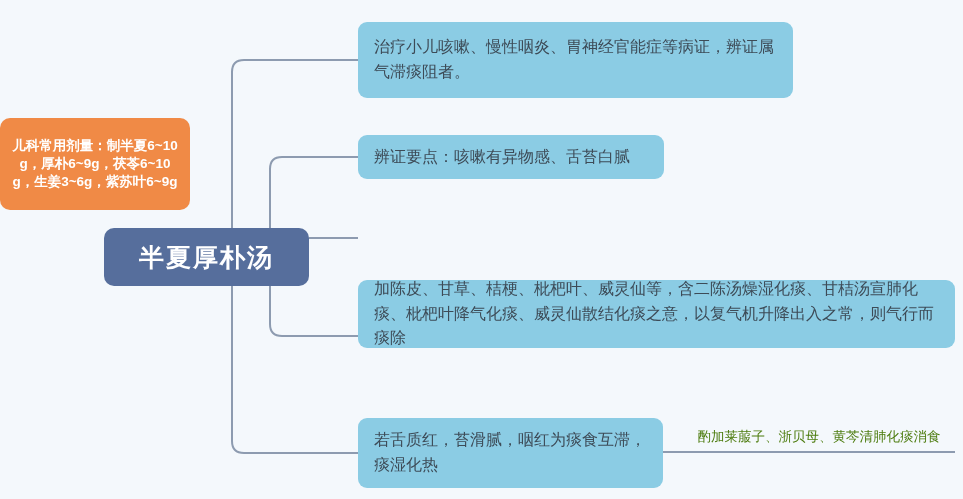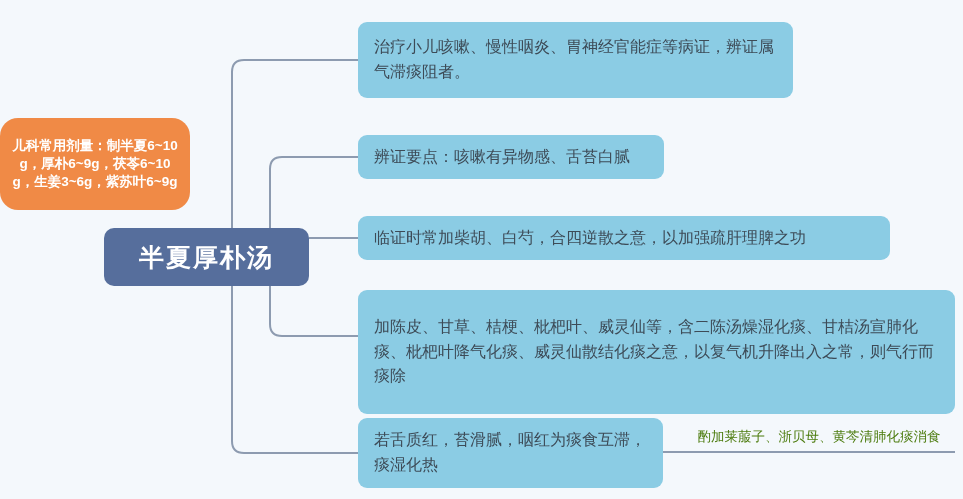--- a/index.html
+++ b/index.html
@@ -51,21 +51,21 @@
   }
 
   
   .orange-note {
     position: absolute;
     left: 0px;
     top: 118px;
     width: 190px;
     height: 92px;
     background: #f08a46;
-    border-radius: 18px;
+    border-radius: 10px;
     box-sizing: border-box;
     padding: 20px 10px;
     display: flex;
     align-items: center;
     justify-content: center;
   }
   .orange-note .note-label {
     color: #ffffff;
     font-size: 13.5px;
     font-weight: bold;
@@ -87,21 +87,21 @@
   .branch-box .branch-text {
     color: #3d4b57;
     font-size: 16px;
     line-height: 1.55;
     text-align: left;
   }
 
   .branch-1 { left: 358px; top: 22px;  width: 435px; height: 76px; }
   .branch-2 { left: 358px; top: 135px; width: 306px; height: 44px; }
   .branch-3 { left: 358px; top: 216px; width: 532px; height: 44px; }
-  .branch-4 { left: 358px; top: 290px; width: 597px; height: 124px; }
+  .branch-4 { left: 358px; top: 280px; width: 597px; height: 68px; }
   .branch-5 { left: 358px; top: 418px; width: 305px; height: 70px; }
 
   
   .tail-label {
     position: absolute;
     left: 683px;
     top: 428px;
     width: 272px;
     color: #4d7c0f;
     font-size: 13.5px;
@@ -141,23 +141,20 @@
   </div>
 
   <div class="branch-box branch-1">
     <span class="branch-text">治疗小儿咳嗽、慢性咽炎、胃神经官能症等病证，辨证属气滞痰阻者。</span>
   </div>
 
   <div class="branch-box branch-2">
     <span class="branch-text">辨证要点：咳嗽有异物感、舌苔白腻</span>
   </div>
 
-  <div class="branch-box branch-3">
-    <span class="branch-text">临证时常加柴胡、白芍，合四逆散之意，以加强疏肝理脾之功</span>
-  </div>
 
   <div class="branch-box branch-4">
     <span class="branch-text">加陈皮、甘草、桔梗、枇杷叶、威灵仙等，含二陈汤燥湿化痰、甘桔汤宣肺化痰、枇杷叶降气化痰、威灵仙散结化痰之意，以复气机升降出入之常，则气行而痰除</span>
   </div>
 
   <div class="branch-box branch-5">
     <span class="branch-text">若舌质红，苔滑腻，咽红为痰食互滞，痰湿化热</span>
   </div>
 
   <div class="tail-label">酌加莱菔子、浙贝母、黄芩清肺化痰消食</div>

